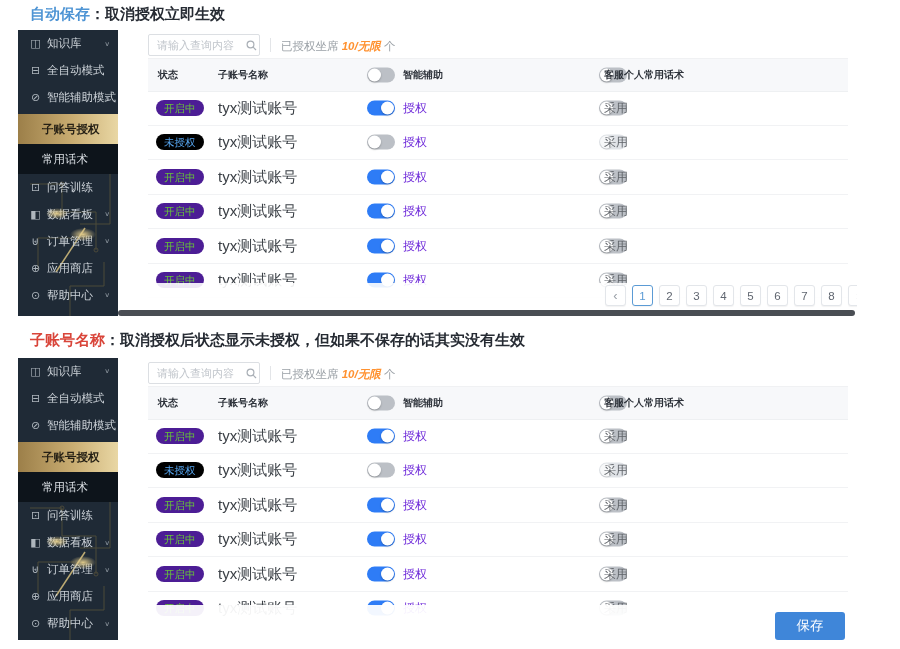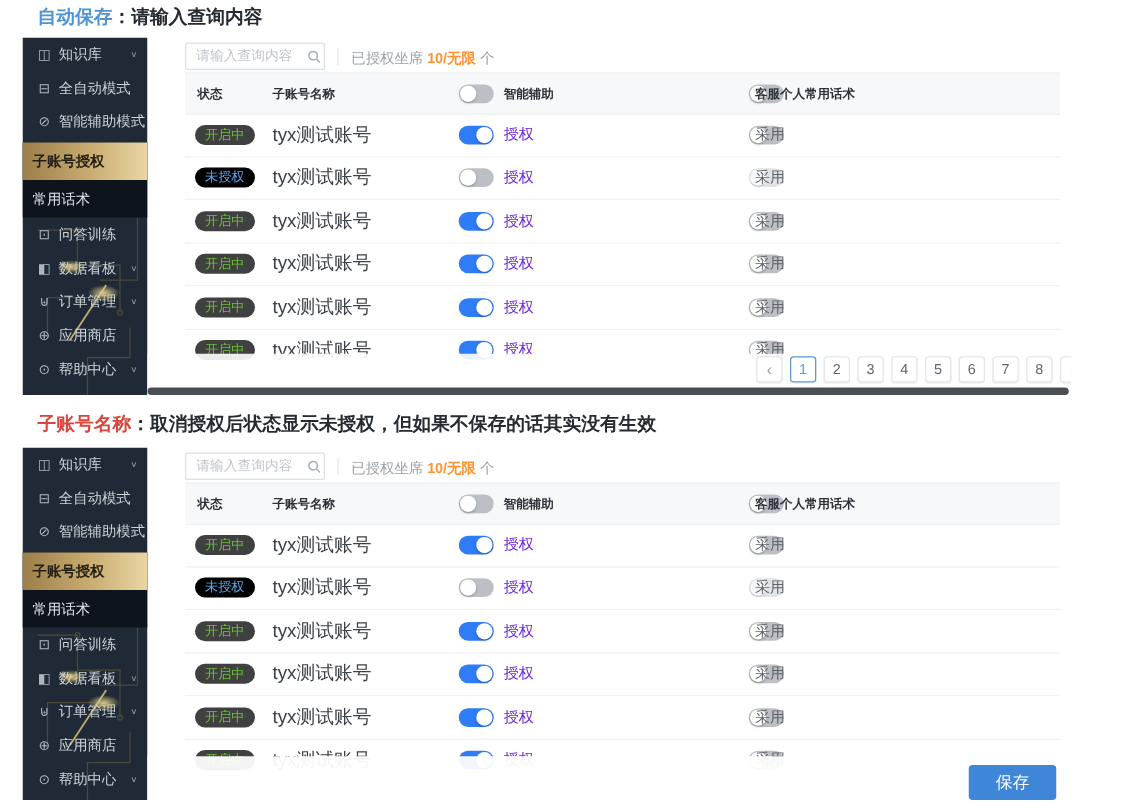--- a/index.html
+++ b/index.html
@@ -19,55 +19,55 @@
   
   .sidebar{position:absolute;left:0;top:0;width:100px;background:#1f2a36;overflow:hidden;}
   .p1 .sidebar{height:286px;}
   .p2 .sidebar{height:282px;}
   .side-item{height:27px;display:flex;align-items:center;padding-left:11px;position:relative;
     color:#ccd2d8;font-size:11.5px;white-space:nowrap;cursor:pointer;z-index:2;}
   .side-item:first-child{margin-top:5px;}
   .side-icon{width:13px;margin-right:5px;font-size:11px;color:#aeb6bd;text-align:center;flex:0 0 13px;}
   .side-chevron{position:absolute;right:8px;font-size:8px;color:#8a939c;transform:scaleY(.8);}
   .submenu{background:#0d141b;margin-top:3px;position:relative;z-index:2;}
-  .sub-item{height:30px;display:flex;align-items:center;padding-left:8px;font-size:11.5px;color:#dde2e7;cursor:pointer;}
+  .sub-item{height:30px;display:flex;align-items:center;padding-left:24px;font-size:11.5px;color:#dde2e7;cursor:pointer;}
   .sub-item.active{background:linear-gradient(90deg,#9c7f49 0%,#c9ad72 55%,#e9d7a4 100%);
     color:#241f14;font-weight:700;}
   .circuit{position:absolute;left:0;bottom:0;z-index:1;}
   .smudge{position:absolute;border-radius:50%;z-index:3;pointer-events:none;
     background:radial-gradient(closest-side,rgba(232,209,142,.95),rgba(232,209,142,0));}
   
   .content{position:absolute;left:100px;top:0;right:0;bottom:0;background:#fff;}
   .search-box{position:absolute;left:30px;top:4px;width:112px;height:22px;border:1px solid #dcdfe3;
     border-radius:2px;box-sizing:border-box;display:flex;align-items:center;background:#fff;}
   .search-box input{border:none;outline:none;flex:1;min-width:0;font-size:11px;padding:0 2px 0 8px;
     color:#555;font-family:inherit;background:transparent;}
   .search-box input::placeholder{color:#c0c5cb;}
   .search-glyph{flex:0 0 16px;display:flex;align-items:center;justify-content:center;}
   .toolbar-divider{position:absolute;left:152px;top:8px;width:1px;height:14px;background:#e3e5e8;}
   .seats{position:absolute;left:163px;top:9px;font-size:11.5px;color:#9aa0a6;white-space:nowrap;}
-  .seats .orange{color:#ff9231;font-weight:700;}
+  .seats .orange{color:#ff9231;font-weight:700;font-style:italic;}
   
   .thead{position:absolute;left:30px;right:9px;top:28px;height:32px;background:#f7f8fa;
     border-top:1px solid #f0f1f3;border-bottom:1px solid #eef0f2;}
   .trows{position:absolute;left:30px;right:9px;top:61px;}
   .trow{height:33.5px;border-bottom:1px solid #f1f2f4;position:relative;}
   .thead,.trow{font-size:12px;}
   .cell{position:absolute;top:50%;transform:translateY(-50%);white-space:nowrap;}
   .col-status{left:8px;}
   .col-name{left:70px;color:#3c4147;font-size:15px;}
   .col-assist{left:219px;}
   .col-assist-label{left:255px;color:#6d28d9;}
   .col-adopt{left:420px;}
   .col-adopt-label{left:456px;color:#5f6368;}
   .hcell{color:#2d323a;font-weight:700;font-size:10px;}
   .thead .col-status{left:10px;}
   
   .badge{display:inline-block;font-size:10.5px;line-height:16px;padding:0 8px;border-radius:9px;}
-  .badge-on{background:#404040;color:#67c23a;}
+  .badge-on{background:#4c1d95;color:#67c23a;}
   .badge-unauth{background:#000000;color:#57a7f2;}
   
   .toggle{width:28px;height:15px;border-radius:8px;position:relative;display:inline-block;cursor:pointer;}
   .toggle .knob{position:absolute;top:1px;width:13px;height:13px;border-radius:50%;background:#fff;
     box-shadow:0 1px 2px rgba(0,0,0,.25);}
   .toggle.on{background:#2e7cf6;}
   .toggle.on .knob{right:1px;}
   .toggle.off{background:#bcc0c6;}
   .toggle.off .knob{left:1px;}
   .toggle.off.disabled{background:#e0e3e7;}
@@ -85,21 +85,21 @@
   
   .save-strip{position:absolute;left:100px;right:0;top:247px;height:40px;background:rgba(255,255,255,.94);z-index:4;}
   .save-btn{position:absolute;right:12px;top:254px;width:70px;height:28px;background:#3f86d9;color:#fff;
     font-size:13.5px;border:none;border-radius:3px;display:flex;align-items:center;justify-content:center;
     cursor:pointer;z-index:6;font-family:inherit;}
 </style>
 </head>
 <body>
 
 <div class="sec-title" style="top:4px;">
-  <span class="hl-blue">自动保存</span><span>：请输入查询内容</span>
+  <span class="hl-blue">自动保存</span><span>：取消授权立即生效</span>
 </div>
 
 <div class="panel p1">
 
   <div class="sidebar">
     <svg class="circuit" width="100" height="150" viewBox="0 0 100 150">
       <g fill="none" stroke="#70643d" stroke-width="1" opacity="0.55">
         <path d="M12 18 L44 18 L44 46 L78 46 L78 84"></path>
         <path d="M92 6 L92 58 L62 58"></path>
         <path d="M20 104 L20 72 L56 72"></path>

